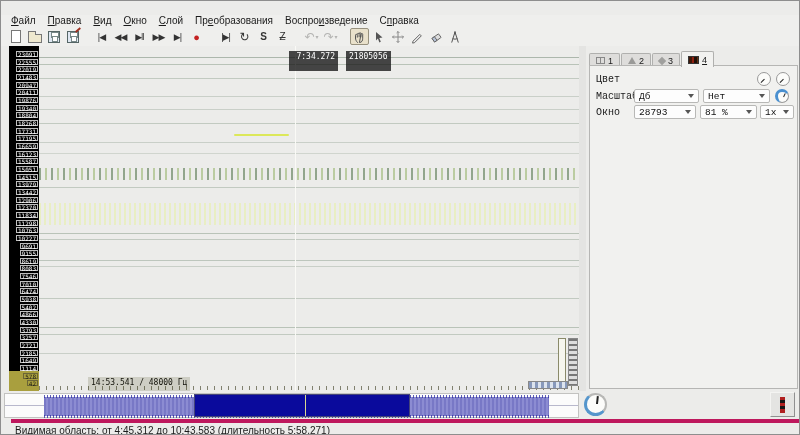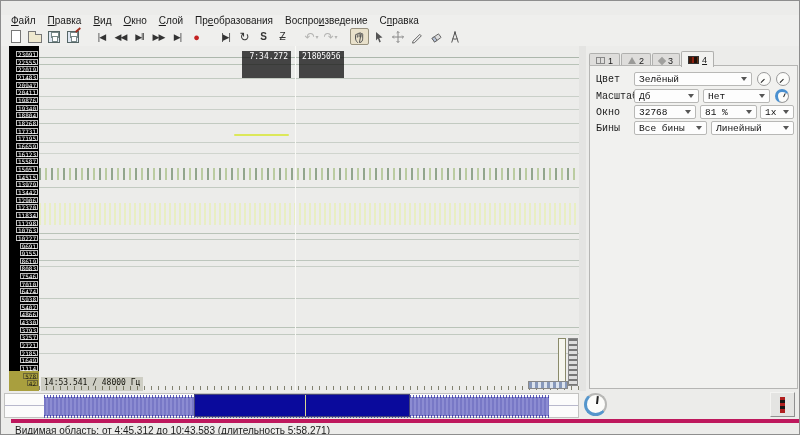--- a/index.html
+++ b/index.html
@@ -70,22 +70,22 @@
         #7ea21c 95.5%, #a3a41e 97%,
         #b7ab24 98.5%, #c3b42c 99.4%, #8a7d1a 100%);}
   .spec-hline{position:absolute;left:0;width:100%;height:1px;background:#06300a;}
   .spec-mottled{position:absolute;left:0;top:122px;width:100%;height:12px;
     background:repeating-linear-gradient(90deg, rgba(10,60,0,0.40) 0 2px, transparent 2px 6px,
       rgba(95,145,25,0.35) 6px 8px, transparent 8px 12px);}
   .spec-bright{position:absolute;left:0;top:157px;width:100%;height:22px;
     background:repeating-linear-gradient(90deg, rgba(225,245,95,0.28) 0 2px, transparent 2px 5px);}
   .spec-yellow-line{position:absolute;left:195px;top:88px;width:55px;height:2px;background:#dce85a;border-radius:1px;}
   #playhead{position:absolute;left:256px;top:0;width:1px;height:345px;background:#fafaf6;}
-  .spec-label{position:absolute;height:27px;line-height:11px;font-size:8px;
-    font-family:"DejaVu Sans Mono",monospace;color:#fff;background:rgba(20,20,20,0.78);padding:0 3px;}
+  .spec-label{position:absolute;height:20px;line-height:11px;font-size:8px;
+    font-family:"DejaVu Sans Mono",monospace;color:#fff;background:rgba(20,20,20,0.78);padding:0 3px;margin-left:47px;}
   #playhead-time{top:5px;left:203px;width:49px;text-align:right;}
   #playhead-frame{top:5px;left:260px;}
   #cursor-info{top:331px;left:2px;color:#101008;background:rgba(190,190,175,0.65);}
   .spec-ticks{position:absolute;left:0;bottom:1px;width:100%;height:4px;
     background:repeating-linear-gradient(90deg, rgba(40,40,10,0.55) 0 1px, transparent 1px 7px);}
   .vslider{position:absolute;left:519px;top:292px;width:8px;height:46px;background:#f6f6ee;border:1px solid #8a8a6a;}
   .vwheel{position:absolute;left:529px;top:292px;width:10px;height:48px;border:1px solid #888;
     background:repeating-linear-gradient(180deg,#777 0 2px,#ddd 2px 5px);}
   .hwheel{position:absolute;left:489px;top:335px;width:40px;height:8px;border:1px solid #888;
     background:repeating-linear-gradient(90deg,#8899bb 0 3px,#dde4ee 3px 6px);}
@@ -352,60 +352,48 @@
         </div>
       <div class="tab active">
           <span class="tab-icon-4"></span>
           <u>4</u>
         </div>
     </div>
     <div id="panel-frame">
 
       <div class="prop-row" style="top:6px;">
         <span class="prop-label">Цвет</span>
-        <span class="combo" style="left:44px;width:118px;">
-            <span>Зелёный</span>
-          </span>
         <span class="knob k-left" style="left:167px;top:0;"></span>
         <span class="knob k-left" style="left:186px;top:0;"></span>
       </div>
 
       <div class="prop-row" style="top:23px;">
         <span class="prop-label">Масштаб</span>
         <span class="combo" style="left:44px;width:65px;">
             <span>Дб</span>
           </span>
         <span class="combo" style="left:113px;width:67px;">
             <span>Нет</span>
           </span>
         <span class="knob k-right k-blue" style="left:185px;top:0;"></span>
       </div>
 
       <div class="prop-row" style="top:39px;">
         <span class="prop-label">Окно</span>
         <span class="combo" style="left:44px;width:62px;">
-            <span>32768</span>
+            <span>28793</span>
           </span>
         <span class="combo" style="left:110px;width:57px;">
             <span>81 %</span>
           </span>
         <span class="combo" style="left:170px;width:34px;text-align:center;">
             <span>1x</span>
           </span>
       </div>
 
-      <div class="prop-row" style="top:55px;">
-        <span class="prop-label">Бины</span>
-        <span class="combo" style="left:44px;width:73px;">
-            <span>Все бины</span>
-          </span>
-        <span class="combo" style="left:121px;width:83px;">
-            <span>Линейный</span>
-          </span>
-      </div>
 
     </div>
   </div>
 
   <div id="overview">
     <div class="centerline"></div>
     <div id="ov-wave">
       <div class="fringe" style="top:-2px;"></div>
       <div class="fringe" style="bottom:-2px;"></div>
     </div>

